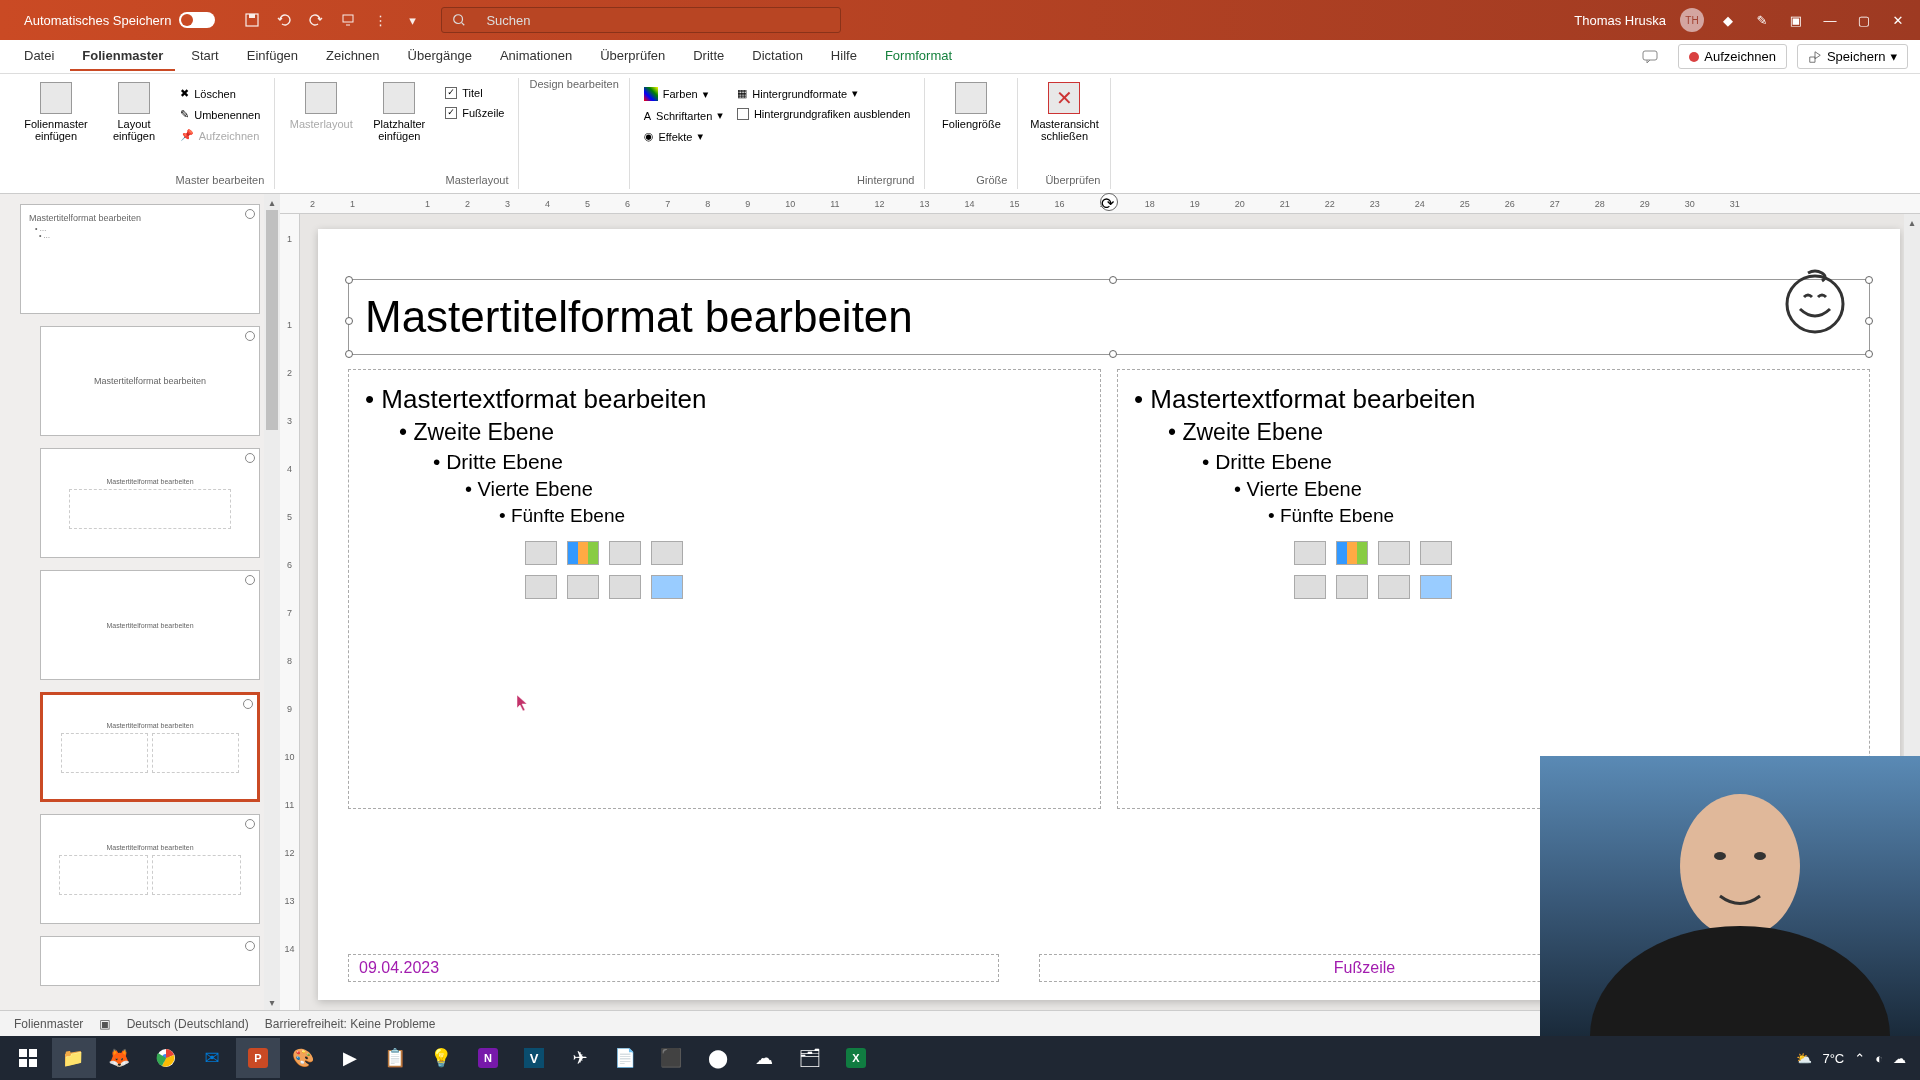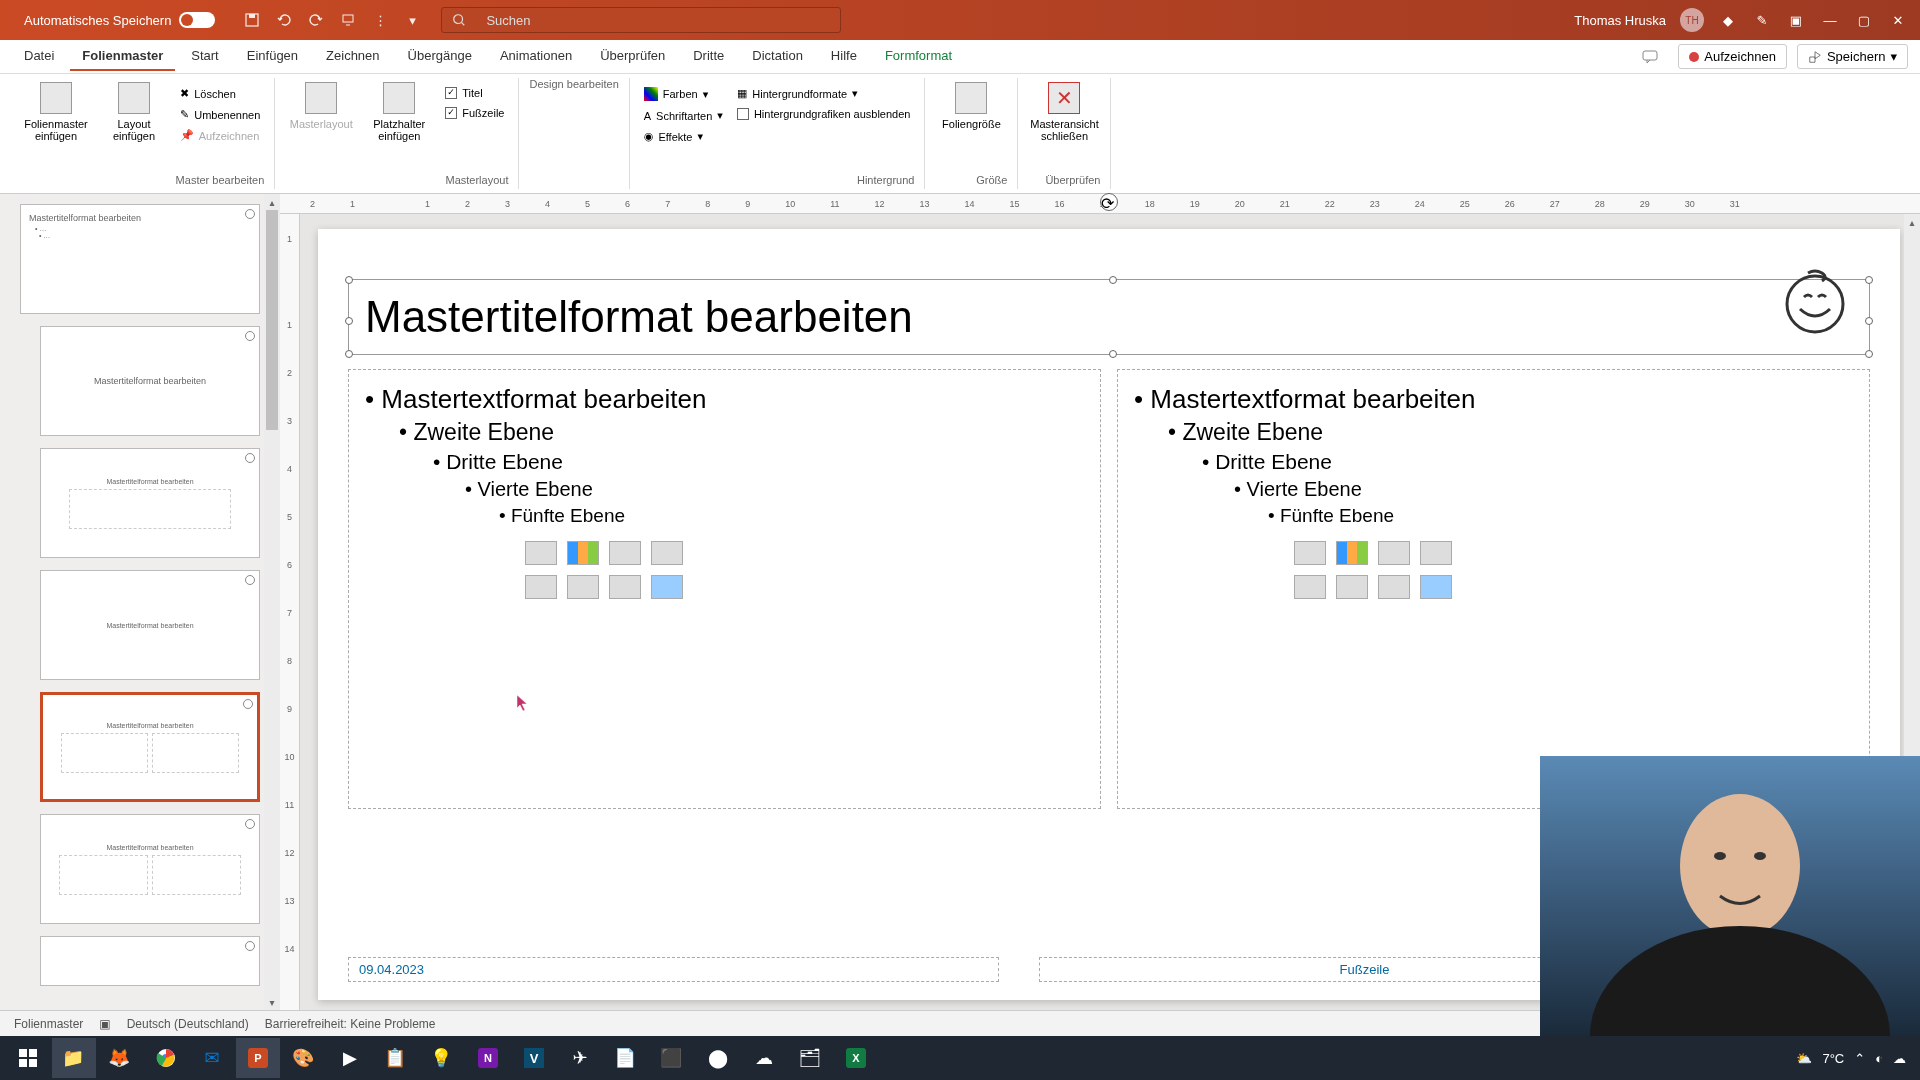--- a/index.html
+++ b/index.html
@@ -50,21 +50,21 @@
 .content-ph{flex:1;border:1px dashed #aaa;padding:10px 16px;height:440px;}
 .bl{font-size:26px;margin:4px 0;}
 .bl1{padding-left:0;}
 .bl2{padding-left:34px;font-size:23px;}
 .bl3{padding-left:68px;font-size:21px;}
 .bl4{padding-left:100px;font-size:20px;}
 .bl5{padding-left:134px;font-size:19px;}
 .ph-icons{display:grid;grid-template-columns:repeat(4,32px);gap:10px;padding-left:160px;padding-top:10px;}
 .ph-icon{width:32px;height:24px;background:#ddd;border:1px solid #aaa;}
 .footer-row{position:absolute;bottom:18px;left:30px;right:30px;display:flex;gap:40px;}
-.footer-ph{flex:1;border:1px dashed #aaa;padding:4px 10px;font-size:13px;color:#0369a1;text-align:center;}
+.footer-ph{flex:1;border:1px dashed #aaa;padding:4px 10px;font-size:16px;color:#a21caf;text-align:center;}
 .smiley{position:absolute;top:40px;right:50px;width:70px;height:70px;}
 .statusbar{height:26px;background:#f3f3f3;border-top:1px solid #ccc;display:flex;align-items:center;padding:0 14px;font-size:12px;color:#555;gap:16px;}
 .sb-right{margin-left:auto;display:flex;align-items:center;gap:12px;}
 .cursor{position:absolute;left:516px;top:694px;width:14px;height:18px;z-index:50;}
 .taskbar{height:44px;background:#1f2733;display:flex;align-items:center;padding:0 6px;gap:2px;}
 .tb-icon{width:44px;height:40px;display:flex;align-items:center;justify-content:center;color:#fff;font-size:18px;}
 .tb-right{margin-left:auto;display:flex;align-items:center;gap:10px;color:#fff;font-size:13px;padding-right:8px;}
 .webcam{position:absolute;right:0;bottom:44px;width:380px;height:280px;background:linear-gradient(180deg,#5a8ab5 0%,#3a5a7a 50%,#1a2a3a 100%);z-index:100;}
 .scrollbar-v{position:absolute;right:0;top:0;width:16px;height:100%;background:#ececec;}
 .scrollbar-v .sb-thumb{position:absolute;left:2px;width:12px;background:#c0c0c0;}

